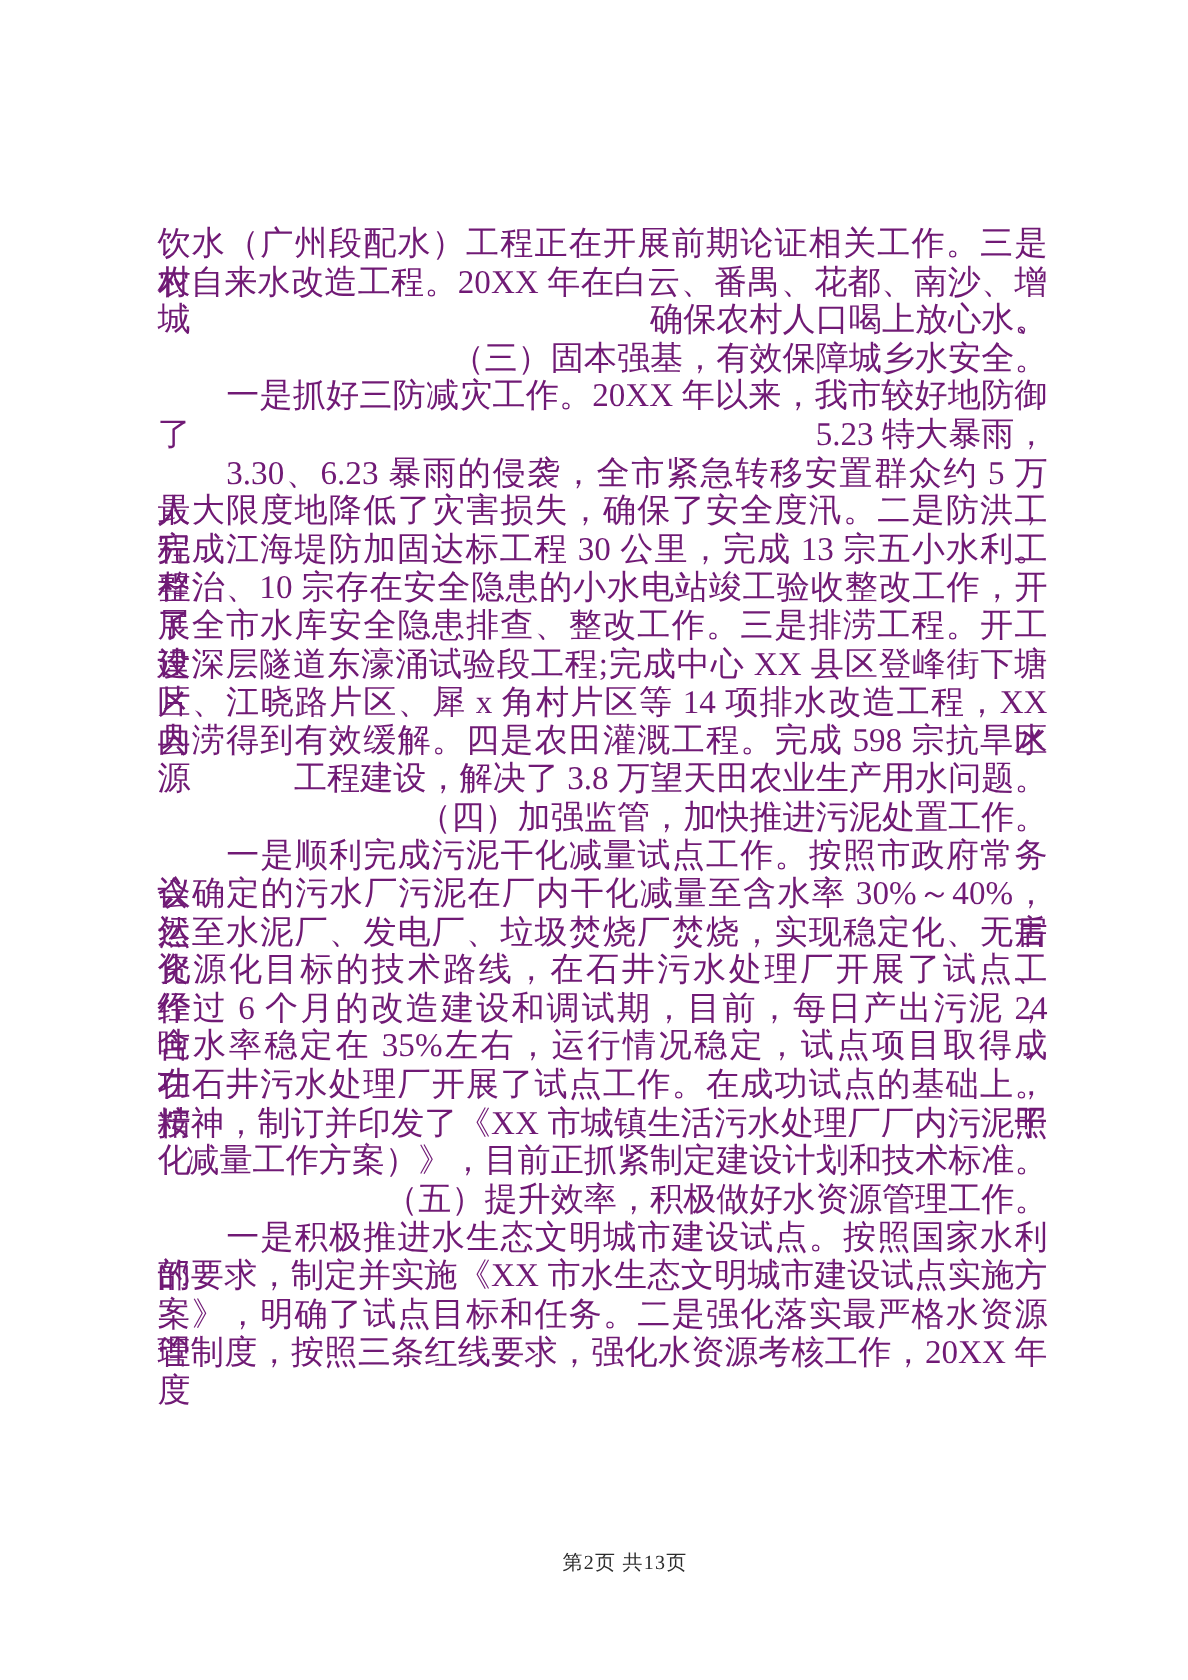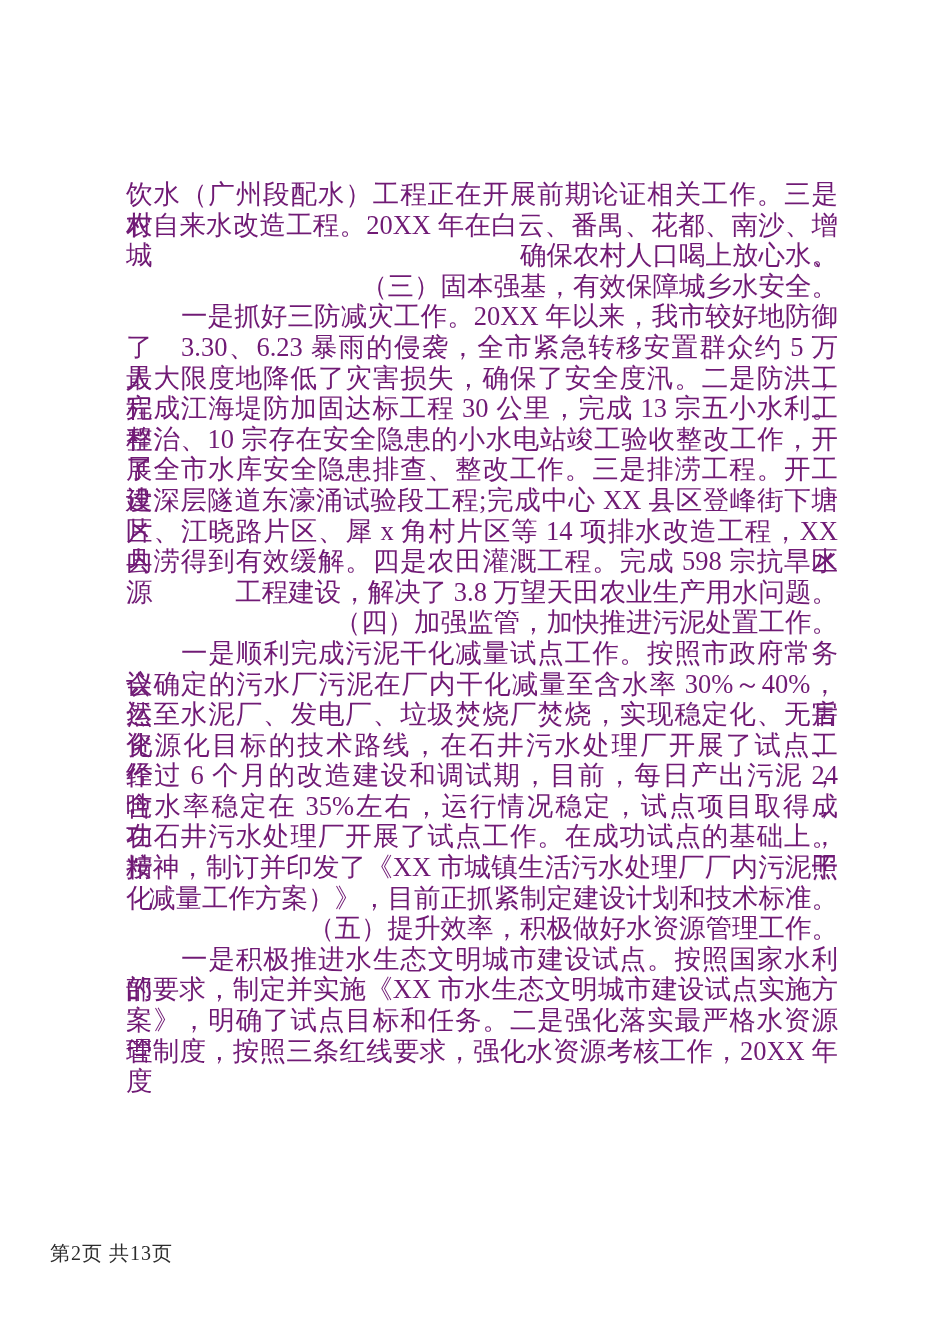--- a/index.html
+++ b/index.html
@@ -35,37 +35,38 @@
     text-align-last: justify;
   }
   .text-line.indent {
     text-indent: 55px;
   }
   .page-footer {
     position: absolute;
     left: 0;
     top: 1240px;
     width: 100%;
-    text-align: left;
+    text-align: center;
     text-indent: 50px;
-    font-size: 20px;
+    font-size: 16px;
     color: #2b2b2b;
     letter-spacing: 1px;
   }
 </style>
 </head>
 <body>
 
 <div class="page">
   <div class="document-body">
       <div class="text-line fill">饮水（广州段配水）工程正在开展前期论证相关工作。三是农</div>
       <div class="text-line fill">村自来水改造工程。20XX 年在白云、番禺、花都、南沙、增城、</div>
       <div class="text-line">确保农村人口喝上放心水。</div>
       <div class="text-line indent">（三）固本强基，有效保障城乡水安全。</div>
       <div class="text-line indent fill">一是抓好三防减灾工作。20XX 年以来，我市较好地防御了</div>
+      <div class="text-line">5.23 特大暴雨，</div>
       <div class="text-line indent fill">3.30、6.23 暴雨的侵袭，全市紧急转移安置群众约 5 万人，</div>
       <div class="text-line fill">最大限度地降低了灾害损失，确保了安全度汛。二是防洪工程。</div>
       <div class="text-line fill">完成江海堤防加固达标工程 30 公里，完成 13 宗五小水利工程</div>
       <div class="text-line fill">整治、10 宗存在安全隐患的小水电站竣工验收整改工作，开展</div>
       <div class="text-line fill">了全市水库安全隐患排查、整改工作。三是排涝工程。开工建</div>
       <div class="text-line fill">设深层隧道东濠涌试验段工程;完成中心 XX 县区登峰街下塘片</div>
       <div class="text-line fill">区、江晓路片区、犀 x 角村片区等 14 项排水改造工程，XX 县区</div>
       <div class="text-line fill">内涝得到有效缓解。四是农田灌溉工程。完成 598 宗抗旱水源</div>
       <div class="text-line">工程建设，解决了 3.8 万望天田农业生产用水问题。</div>
       <div class="text-line indent">（四）加强监管，加快推进污泥处置工作。</div>

